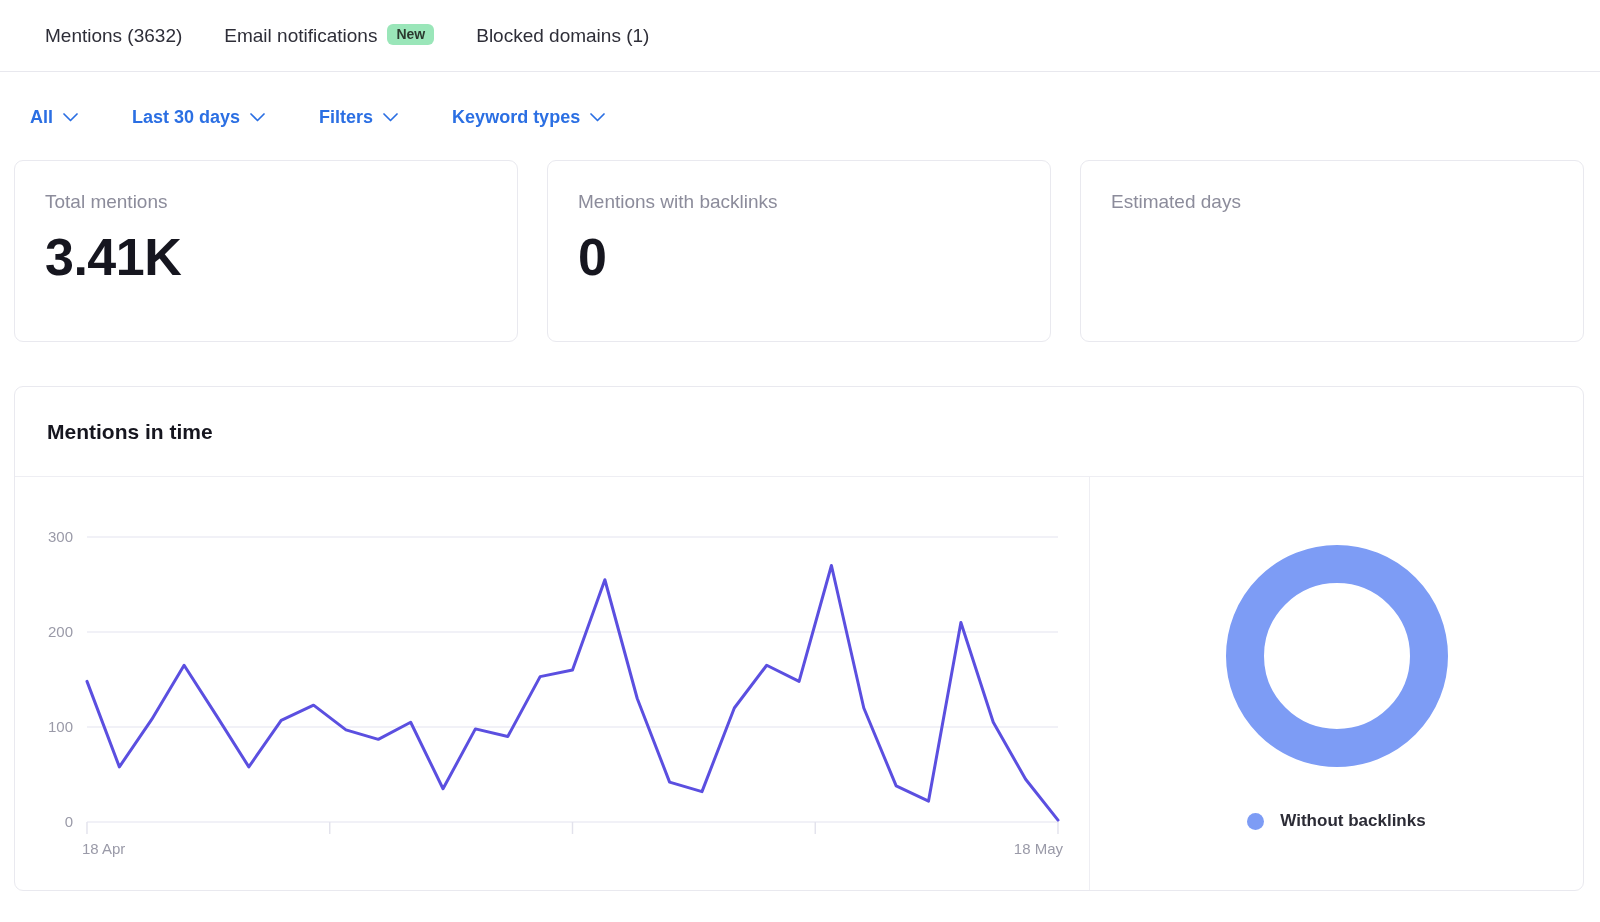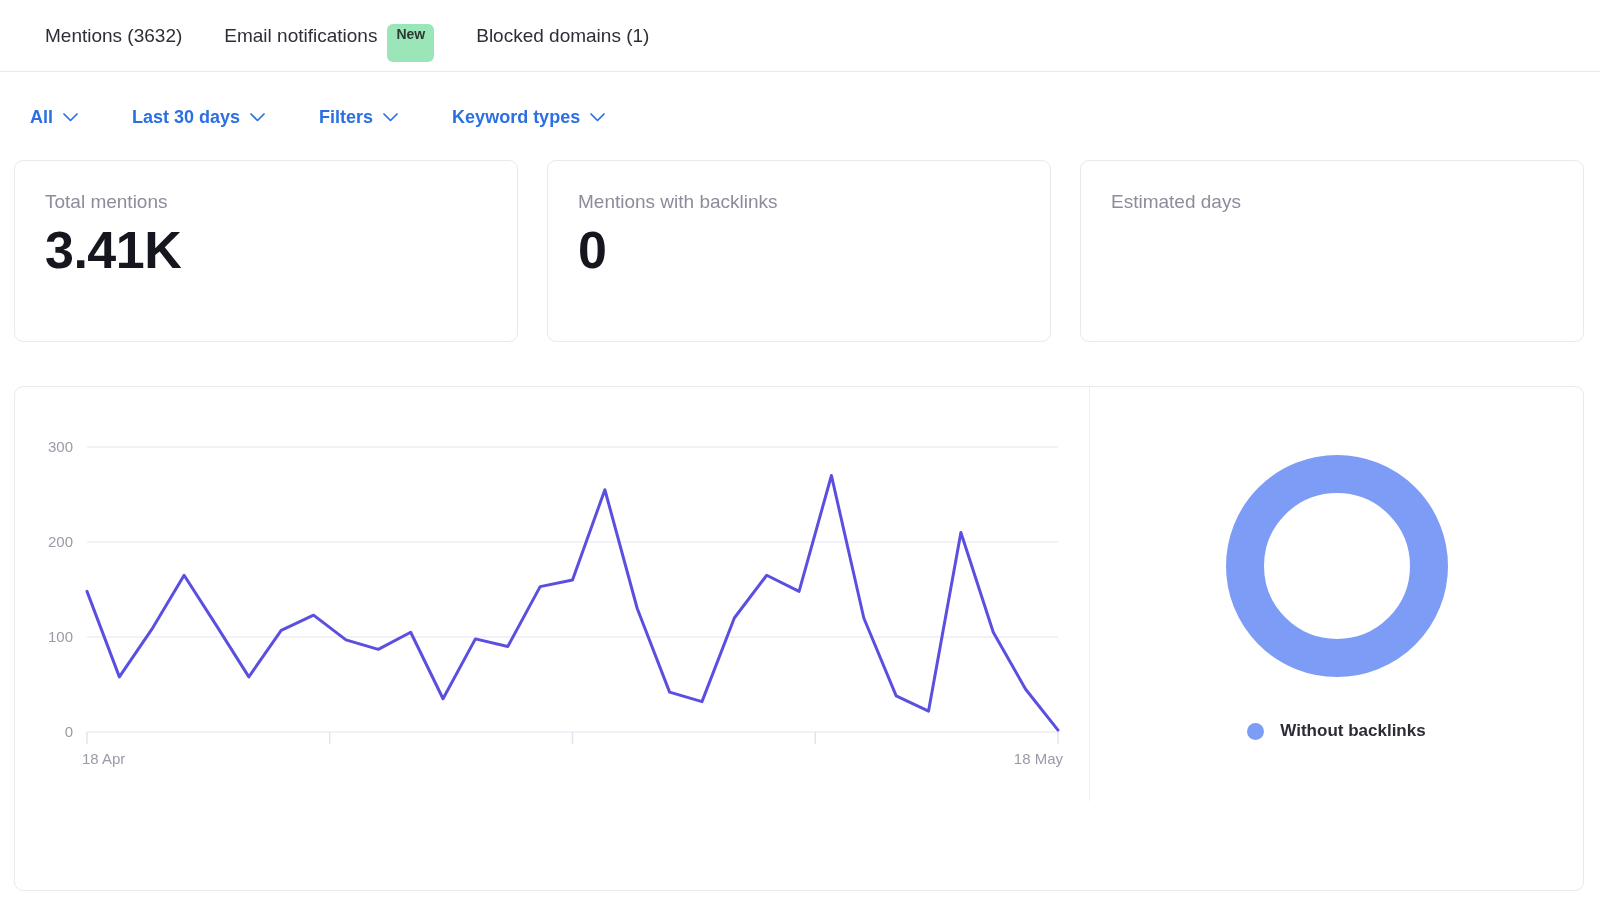--- a/index.html
+++ b/index.html
@@ -43,21 +43,21 @@
     height: 4px;
     background: #5b4fe0;
     border-radius: 2px;
   }
   .badge-new {
     display: inline-block;
     background: #9ae6b9;
     color: #2b3a2f;
     font-size: 14px;
     font-weight: bold;
-    padding: 3px 9px 21px;
+    padding: 3px 9px 4px;
     border-radius: 6px;
     line-height: 1;
     position: relative;
     top: -2px;
   }
 
   
   .filterbar {
     display: flex;
     align-items: center;
@@ -90,21 +90,21 @@
     flex: 1 1 0;
     height: 182px;
     border: 1px solid #e9e9ef;
     border-radius: 9px;
     padding: 30px 30px 0 30px;
     background: #fff;
   }
   .card-label {
     font-size: 19px;
     color: #8c8c9b;
-    margin-bottom: 9px;
+    margin-bottom: 16px;
     line-height: 1.2;
   }
   .card-value {
     font-size: 52px;
     font-weight: bold;
     color: #16161f;
     letter-spacing: -0.5px;
     line-height: 1.05;
   }
 
@@ -215,20 +215,23 @@
   <div class="card">
     <div class="card-label">Mentions with backlinks</div>
     <div class="card-value">0</div>
   </div>
   <div class="card">
     <div class="card-label">Estimated days</div>
   </div>
 </div>
 
 <div class="panel">
+  <div class="panel-head">
+    <div class="panel-title">Mentions in time</div>
+  </div>
   <div class="panel-body">
 
     <div class="chart-col">
       <svg id="line-chart" width="1075" height="414" viewBox="0 0 1075 414">
           <line x1="72" y1="345" x2="1043" y2="345" stroke="#ededf4" stroke-width="1.4"></line>
           <text x="58" y="350" text-anchor="end" class="axis-text">0</text>
           <line x1="72" y1="250" x2="1043" y2="250" stroke="#ededf4" stroke-width="1.4"></line>
           <text x="58" y="255" text-anchor="end" class="axis-text">100</text>
           <line x1="72" y1="155" x2="1043" y2="155" stroke="#ededf4" stroke-width="1.4"></line>
           <text x="58" y="160" text-anchor="end" class="axis-text">200</text>

